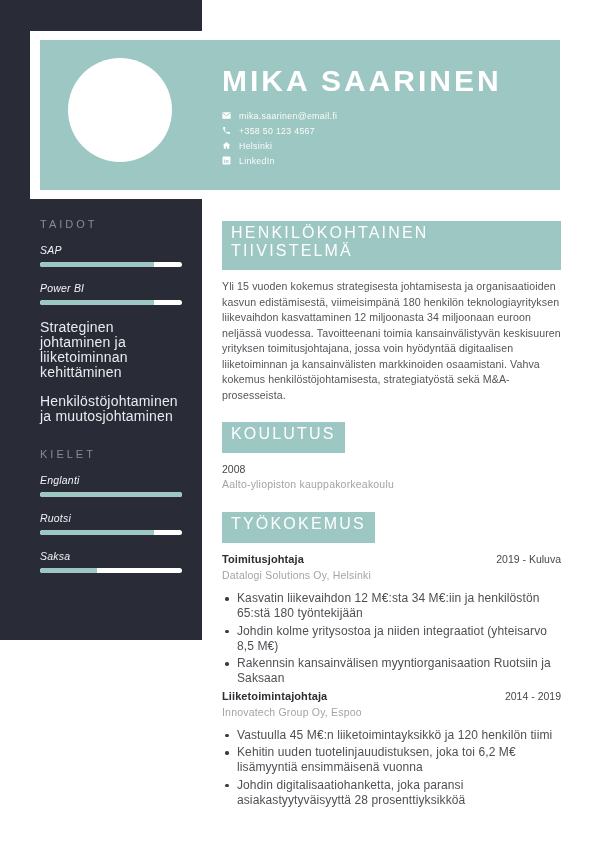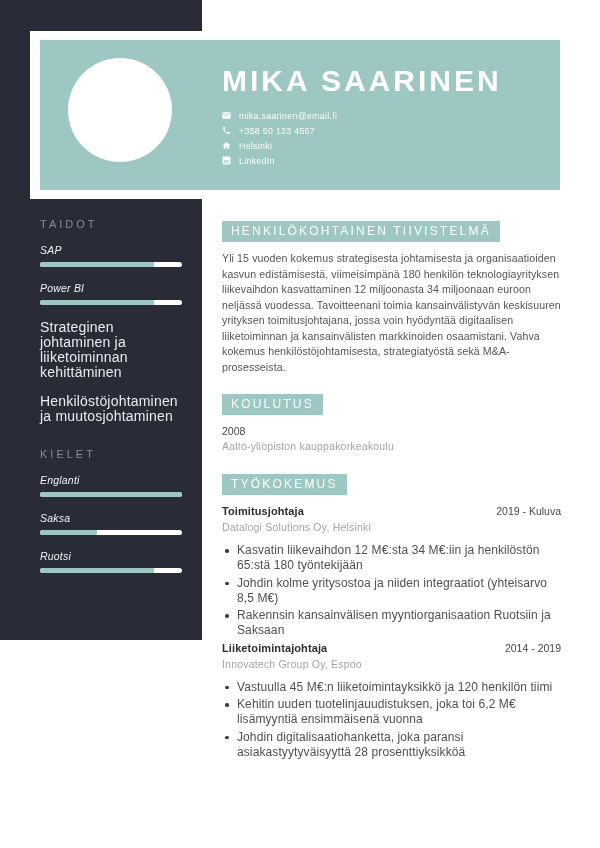--- a/index.html
+++ b/index.html
@@ -25,21 +25,21 @@
   .band-frame{position:absolute;left:30px;top:31px;width:540px;height:168px;background:#ffffff;}
   .band{position:absolute;left:10px;top:9px;right:10px;bottom:9px;background:var(--accent);padding-left:12px;}
   .photo{position:absolute;left:28px;top:18px;width:104px;height:104px;background:#ffffff;border-radius:50%;}
   .person-name{position:absolute;left:182px;top:24px;font-size:30px;font-weight:700;letter-spacing:3px;color:#ffffff;white-space:nowrap;}
   .contacts{position:absolute;left:182px;top:68px;list-style:none;}
   .contact-row{display:flex;align-items:center;gap:8px;height:15px;font-size:8.8px;color:rgba(255,255,255,.95);letter-spacing:.3px;}
   .contact-row svg{flex:0 0 auto;display:block;}
 
   
   .main{position:absolute;left:222px;top:221px;width:339px;}
-  .chip{display:inline-block;background:var(--accent);color:#ffffff;font-size:12px;letter-spacing:2.2px;padding:3px 9px 4px 9px;font-weight:400;}
+  .chip{display:inline-block;background:var(--accent);color:#ffffff;font-size:16px;letter-spacing:2.2px;padding:3px 9px 10px 9px;font-weight:400;}
   .summary-text{margin-top:9px;font-size:10.6px;line-height:15.5px;color:#54545a;letter-spacing:.1px;}
   .section-gap1{margin-top:19px;}
   .section-gap2{margin-top:22px;}
   .entry{margin-top:9px;}
   .entry-head{display:flex;justify-content:space-between;align-items:flex-start;}
   .entry-title{font-size:11px;font-weight:700;color:#2d2d33;line-height:14px;max-width:255px;letter-spacing:.1px;}
   .entry-period{font-size:10.5px;color:#47474d;white-space:nowrap;padding-top:1px;}
   .entry-sub{margin-top:3px;font-size:10.5px;color:#a4a4a8;letter-spacing:.2px;}
   .bullets{list-style:none;margin-top:10px;}
   .bullets li{position:relative;padding-left:15px;font-size:12px;line-height:15.3px;color:#4f4f55;margin-bottom:2px;letter-spacing:.1px;}
@@ -76,30 +76,30 @@
       <div class="side-heading second">KIELET</div>
 
       <div class="skill">
         <span class="skill-label">Englanti</span>
         <div class="bar">
             <div class="bar-fill" style="width: 100%;"></div>
           </div>
       </div>
 
       <div class="skill">
-        <span class="skill-label">Saksa</span>
+        <span class="skill-label">Ruotsi</span>
         <div class="bar">
-            <div class="bar-fill" style="width: 40%;"></div>
+            <div class="bar-fill" style="width: 80%;"></div>
           </div>
       </div>
 
       <div class="skill">
-        <span class="skill-label">Ruotsi</span>
+        <span class="skill-label">Saksa</span>
         <div class="bar">
-            <div class="bar-fill" style="width: 80%;"></div>
+            <div class="bar-fill" style="width: 40%;"></div>
           </div>
       </div>
 
     </div>
   </aside>
 
   <header class="band-frame">
     <div class="band">
       <div class="photo"></div>
       <h1 class="person-name">MIKA SAARINEN</h1>

